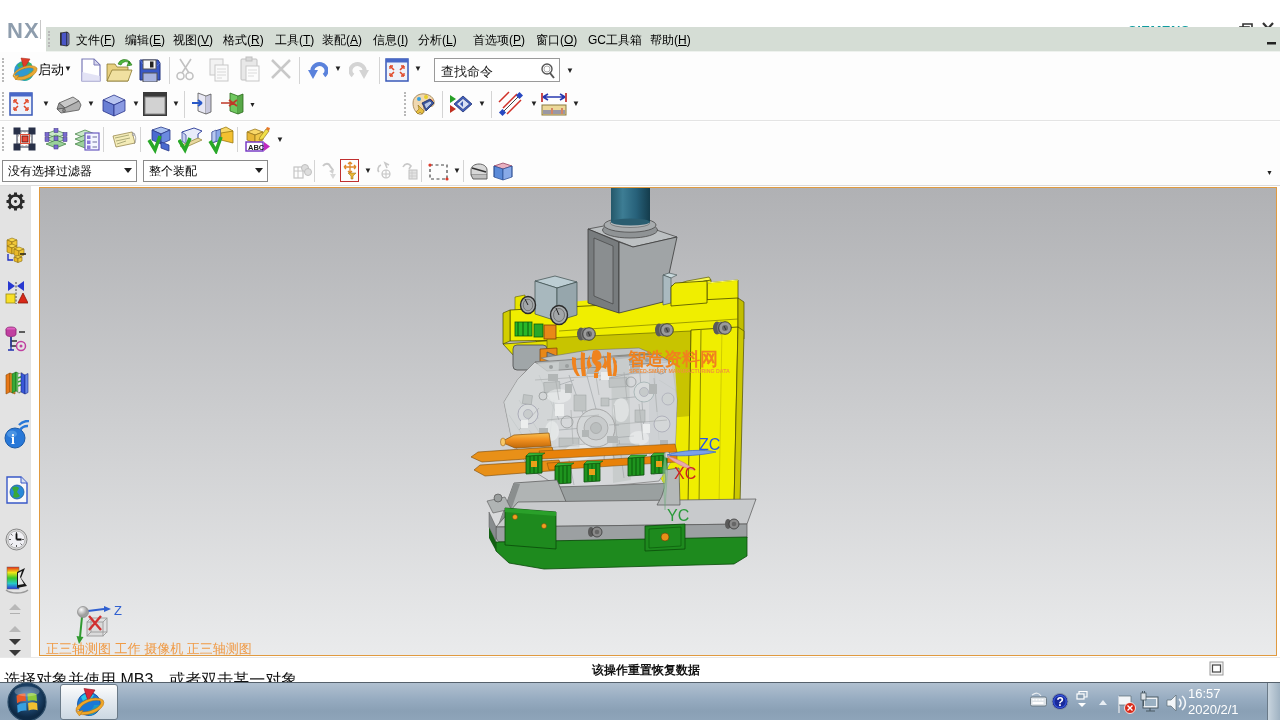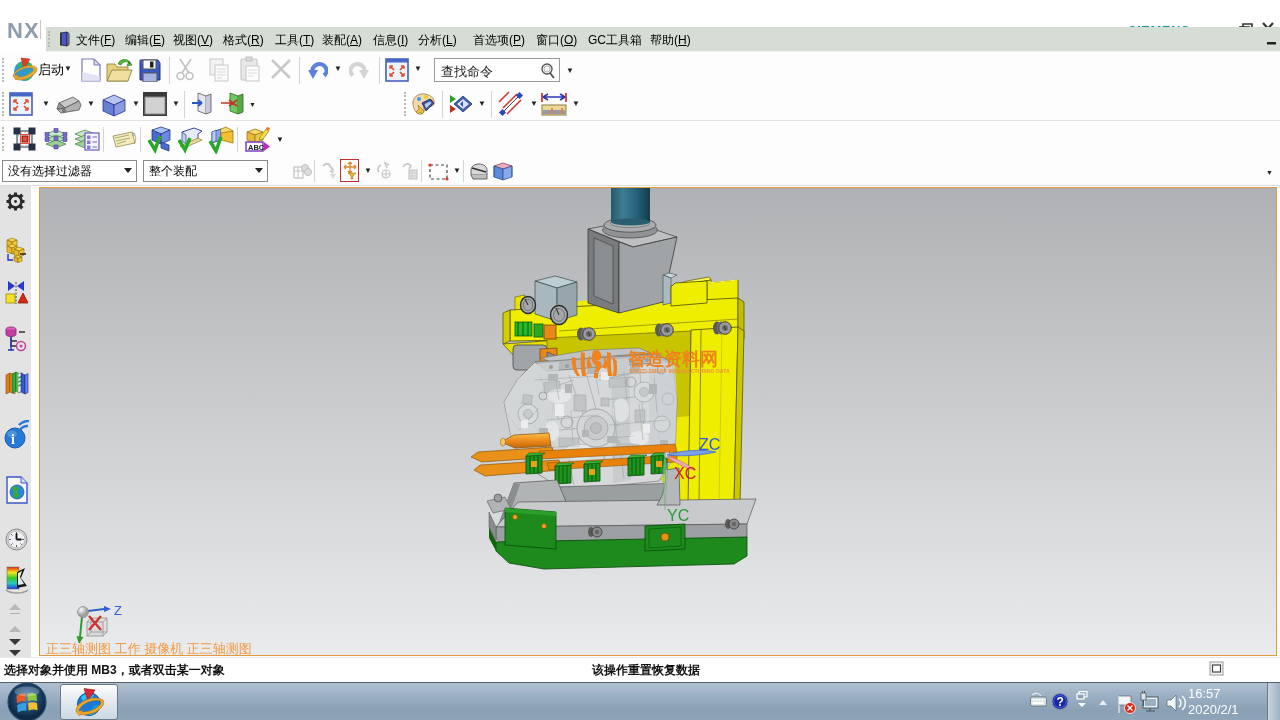--- a/index.html
+++ b/index.html
@@ -30,21 +30,21 @@
 .combo { position:absolute; height:22px; background:#fff; border:1px solid #8a8a8a; font-size:12px; color:#000; line-height:20px; padding-left:5px; }
 .combo .arr { position:absolute; right:4px; top:7px; width:0; height:0; border-left:4px solid transparent; border-right:4px solid transparent; border-top:5px solid #222; }
 
 
 #main { left:0; top:186px; width:1280px; height:471px; background:#fff; }
 #sidebar { left:0; top:0; width:31px; height:471px; background:#e3e3e3; }
 #viewport { left:39px; top:1px; width:1238px; height:469px; border:1px solid #e09a40; background:linear-gradient(#b0b1b4,#eaebec); }
 #viewtext { left:6px; top:452px; font-size:13px; color:#f09a45; }
 
 #statusbar { left:0; top:657px; width:1280px; height:25px; background:#fff; border-top:1px solid #e8e8e8; }
-#st1 { left:4px; top:4px; font-size:12px; font-weight:bold; color:#111; }
+#st1 { left:4px; top:12px; font-size:16px; font-weight:normal; color:#111; }
 #st2 { left:592px; top:4px; font-size:12px; font-weight:bold; color:#111; }
 
 
 #taskbar { left:0; top:682px; width:1280px; height:38px; background:linear-gradient(#b0c0d0,#96abc0 45%,#8aa0b5 75%,#8ea4b9); border-top:1px solid #55616c; }
 #clock { right:22px; top:3px; width:70px; text-align:left; color:#fff; font-size:13px; line-height:16px; }
 #showdesk { right:0; top:0; width:13px; height:38px; background:linear-gradient(90deg,#c8d4de,#9fb2c2); border-left:1px solid #6a7a88; }
 </style>
 </head>
 <body>
 

